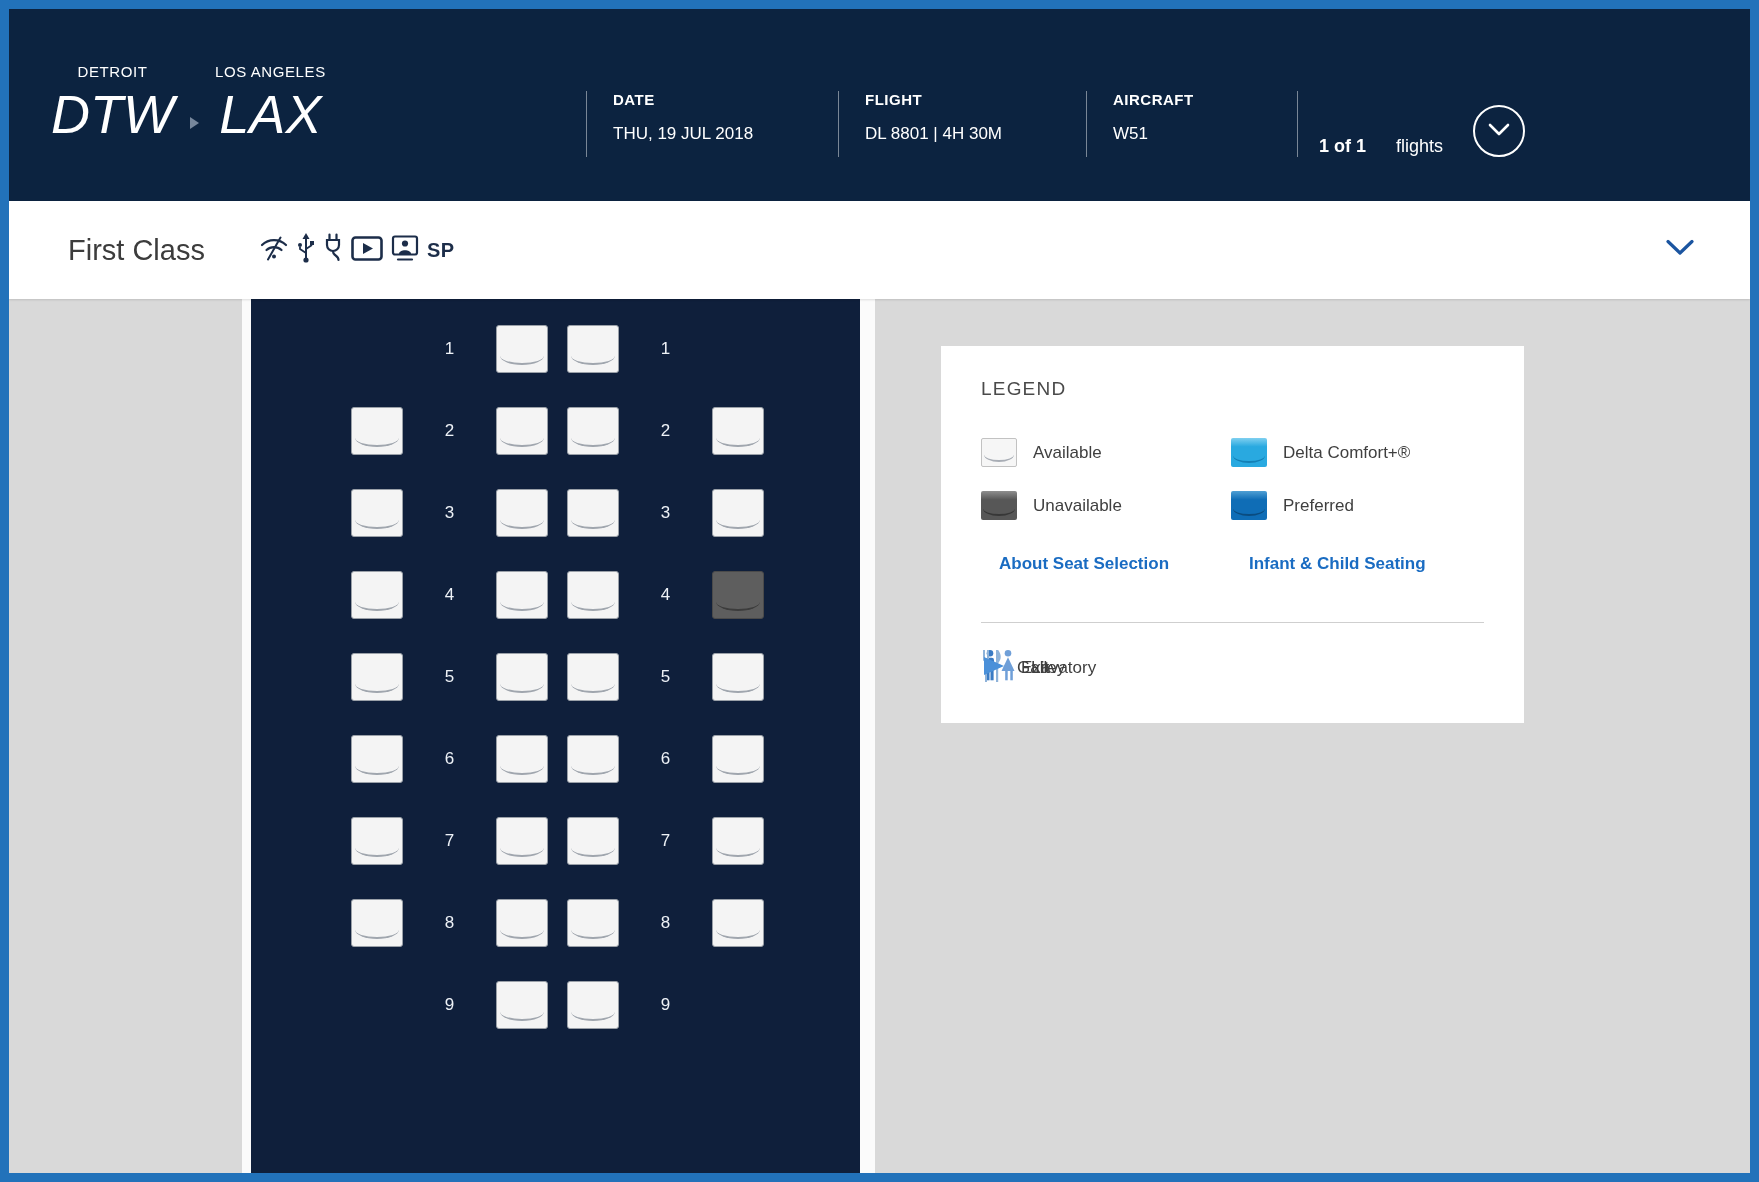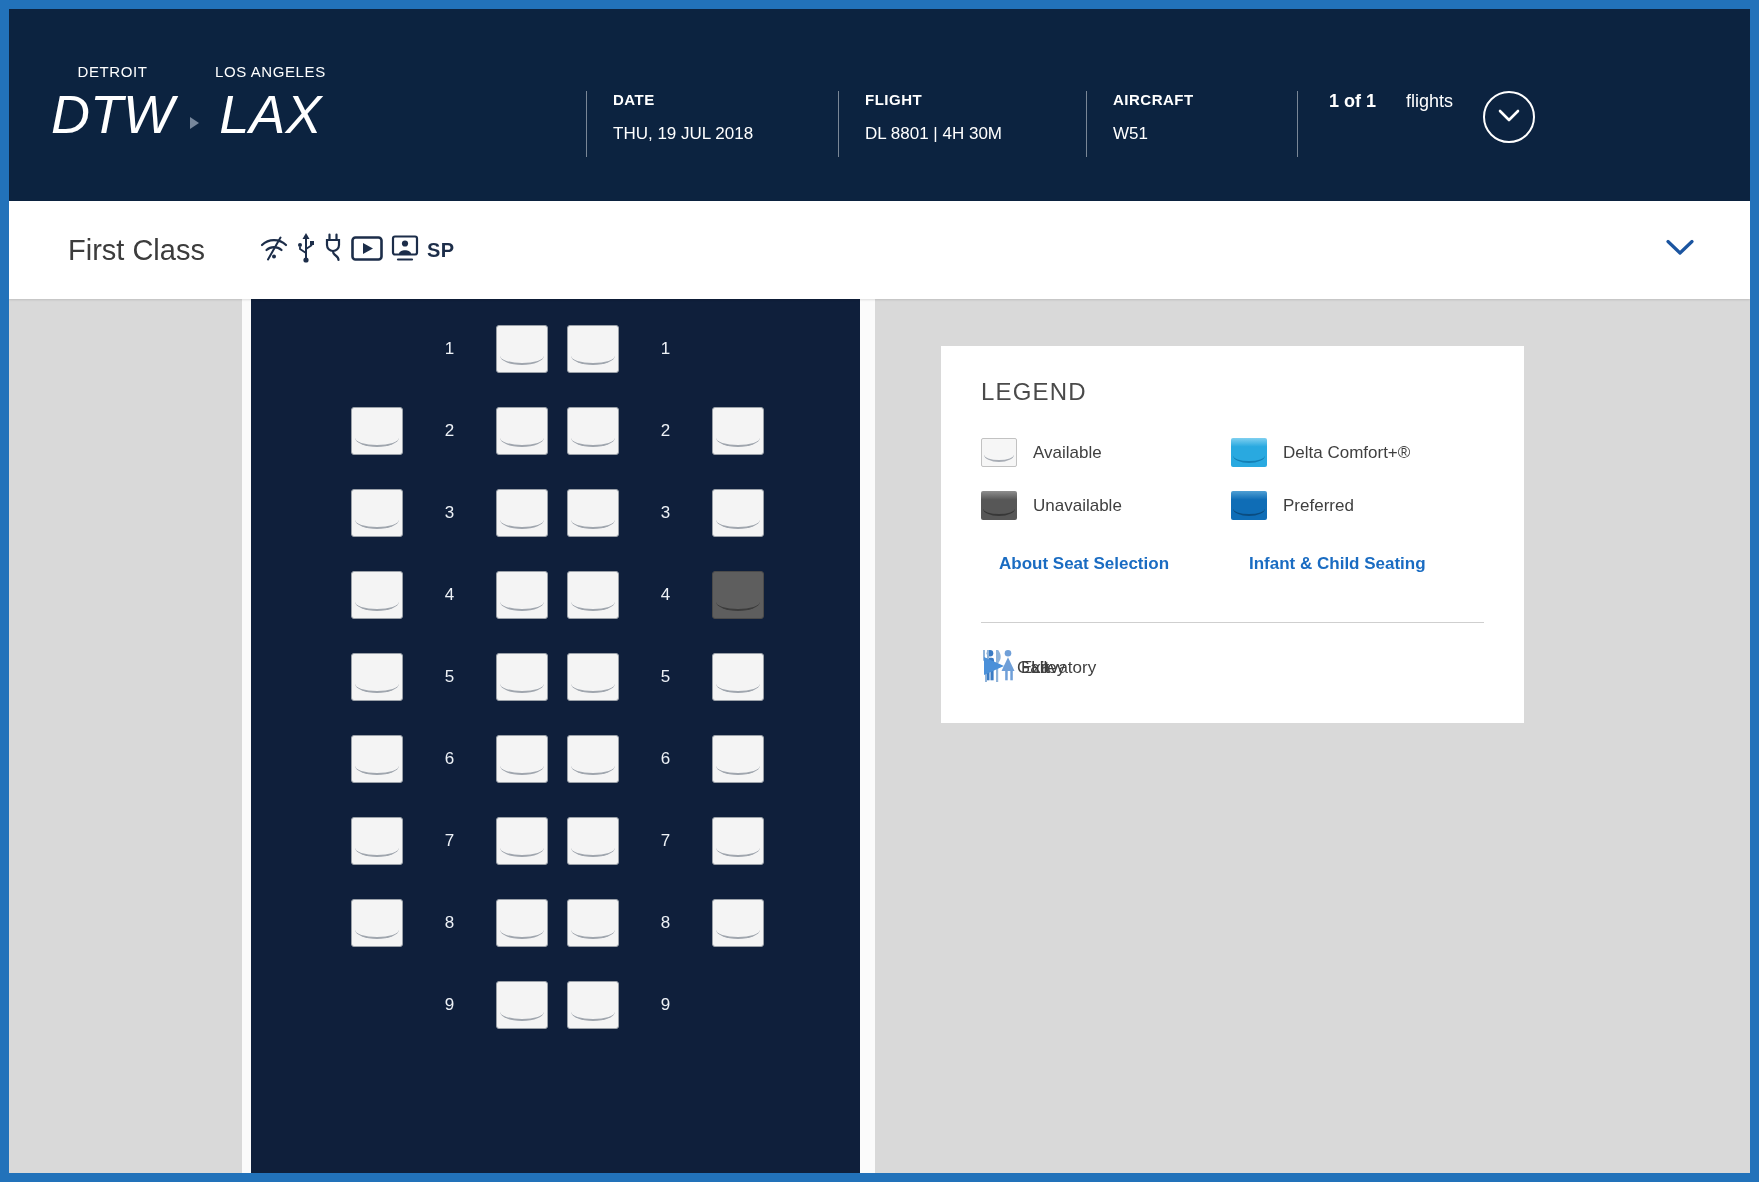--- a/index.html
+++ b/index.html
@@ -10,21 +10,21 @@
   .route{position:absolute;left:42px;top:54px;display:flex;align-items:flex-start;gap:16px;}
   .city{display:flex;flex-direction:column;align-items:center;}
   .city-label{font-size:15px;letter-spacing:.6px;}
   .city-code{font-size:54px;line-height:1.05;margin-top:6px;font-style:italic;}
   .route-arrow{width:0;height:0;border-left:9px solid #77879c;border-top:6px solid transparent;border-bottom:6px solid transparent;margin-top:54px;}
   .info{position:absolute;left:577px;top:82px;display:flex;gap:12px;}
   .info-col{border-left:1px solid rgba(255,255,255,.45);padding-left:26px;box-sizing:border-box;height:66px;}
   .info-col:nth-child(1){width:240px}.info-col:nth-child(2){width:236px}.info-col:nth-child(3){width:235px}
   .info-label{font-size:15px;font-weight:bold;letter-spacing:.5px;}
   .info-value{font-size:17px;margin-top:16px;}
-  .pager{position:absolute;left:1288px;top:82px;height:66px;display:flex;align-items:flex-start;border-left:1px solid rgba(255,255,255,.45);padding-left:31px;}
+  .pager{position:absolute;left:1288px;top:82px;height:66px;display:flex;align-items:flex-end;border-left:1px solid rgba(255,255,255,.45);padding-left:21px;}
   .pager-count{font-size:18px;font-weight:bold;}
   .pager-label{font-size:18px;margin-left:30px;}
   .pager-btn{width:52px;height:52px;border:2px solid #fff;border-radius:50%;margin-left:30px;display:flex;align-items:center;justify-content:center;background:transparent;cursor:pointer;box-sizing:border-box;}
 
   
   .cabinbar{height:98px;background:#fff;position:relative;flex:0 0 auto;display:flex;align-items:center;box-shadow:0 1px 2px rgba(0,0,0,.12);z-index:2;}
   .cabin-title{margin-left:59px;font-size:29px;color:#3c3c3c;}
   .amenities{margin-left:54px;display:flex;align-items:center;gap:8px;}
   .sp{font-size:20px;font-weight:bold;letter-spacing:.5px;color:#1c2d49;}
   .cabin-chevron{position:absolute;right:56px;top:50%;transform:translateY(-50%);cursor:pointer;}
@@ -37,21 +37,21 @@
   .seat-row{display:grid;grid-template-columns:52px 93px 52px 19px 52px 93px 52px;height:48px;margin:0 0 34px 100px;align-items:center;}
   .row-num{text-align:center;color:#eef2f7;font-size:17px;}
   .seat-slot{width:52px;height:48px;}
   .seat{width:52px;height:48px;background:#f4f4f4;border:1px solid #9aa0a8;border-radius:3px;position:relative;box-sizing:border-box;cursor:pointer;}
   .seat::after{content:"";position:absolute;left:3px;right:3px;bottom:7px;height:9px;border-bottom:2px solid #a0a6ae;border-radius:0 0 60% 60%/0 0 100% 100%;}
   .seat.unavailable{background:#5e5e5e;border-color:#4a4a4a;cursor:default;}
   .seat.unavailable::after{border-bottom-color:#3c3c3c;}
 
   
   .legend{position:absolute;left:932px;top:47px;width:583px;height:377px;background:#fff;}
-  .legend-title{position:absolute;left:40px;top:32px;font-size:24px;letter-spacing:1.2px;color:#4a4a4a;}
+  .legend-title{position:absolute;left:40px;top:32px;font-size:19px;letter-spacing:1.2px;color:#4a4a4a;}
   .legend-grid{position:absolute;left:40px;top:92px;width:505px;display:grid;grid-template-columns:250px 1fr;row-gap:24px;}
   .legend-item{display:flex;align-items:center;}
   .swatch{width:36px;height:29px;border-radius:2px;position:relative;box-sizing:border-box;}
   .swatch::after{content:"";position:absolute;left:2px;right:2px;bottom:4px;height:7px;border-bottom:2px solid transparent;border-radius:0 0 60% 60%/0 0 100% 100%;}
   .swatch.available{background:#f6f6f6;border:1px solid #c2c2c2;}
   .swatch.available::after{border-bottom-color:#a8adb5;}
   .swatch.comfort{background:linear-gradient(#7fd0f0,#29a9e0 30%);}
   .swatch.comfort::after{border-bottom-color:#1480b6;}
   .swatch.unavailable{background:linear-gradient(#8e8e8e,#575757 30%);}
   .swatch.unavailable::after{border-bottom-color:#373737;}

